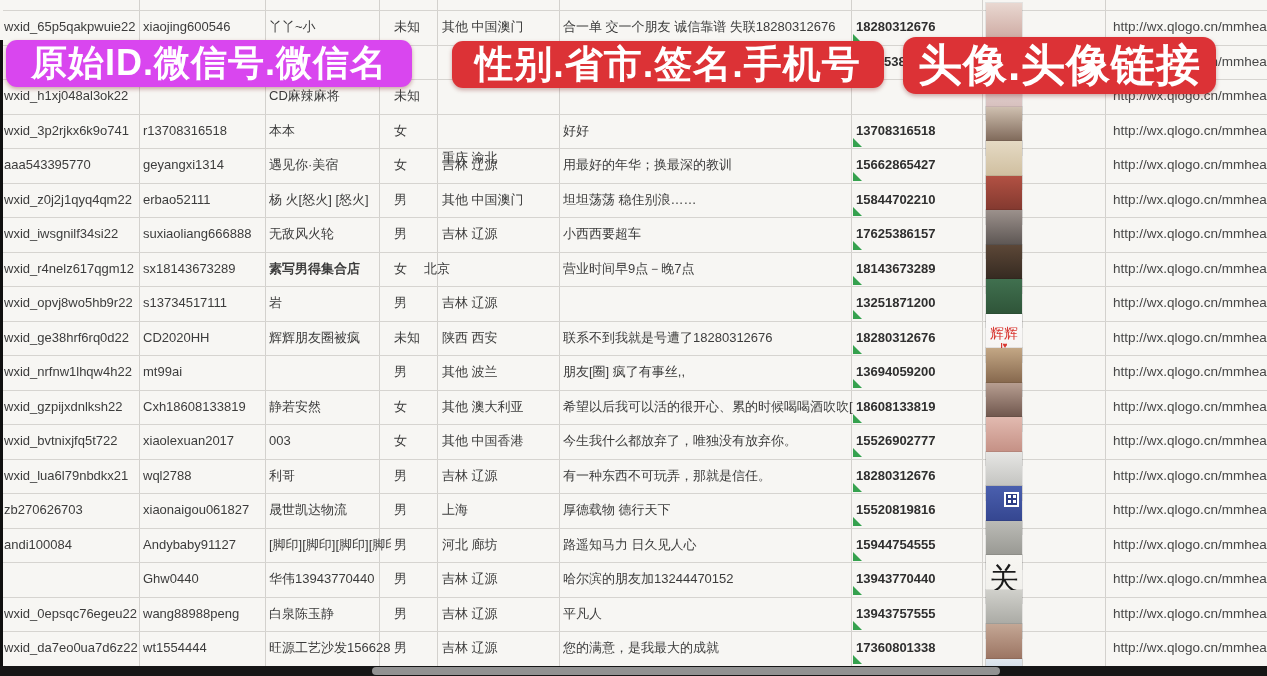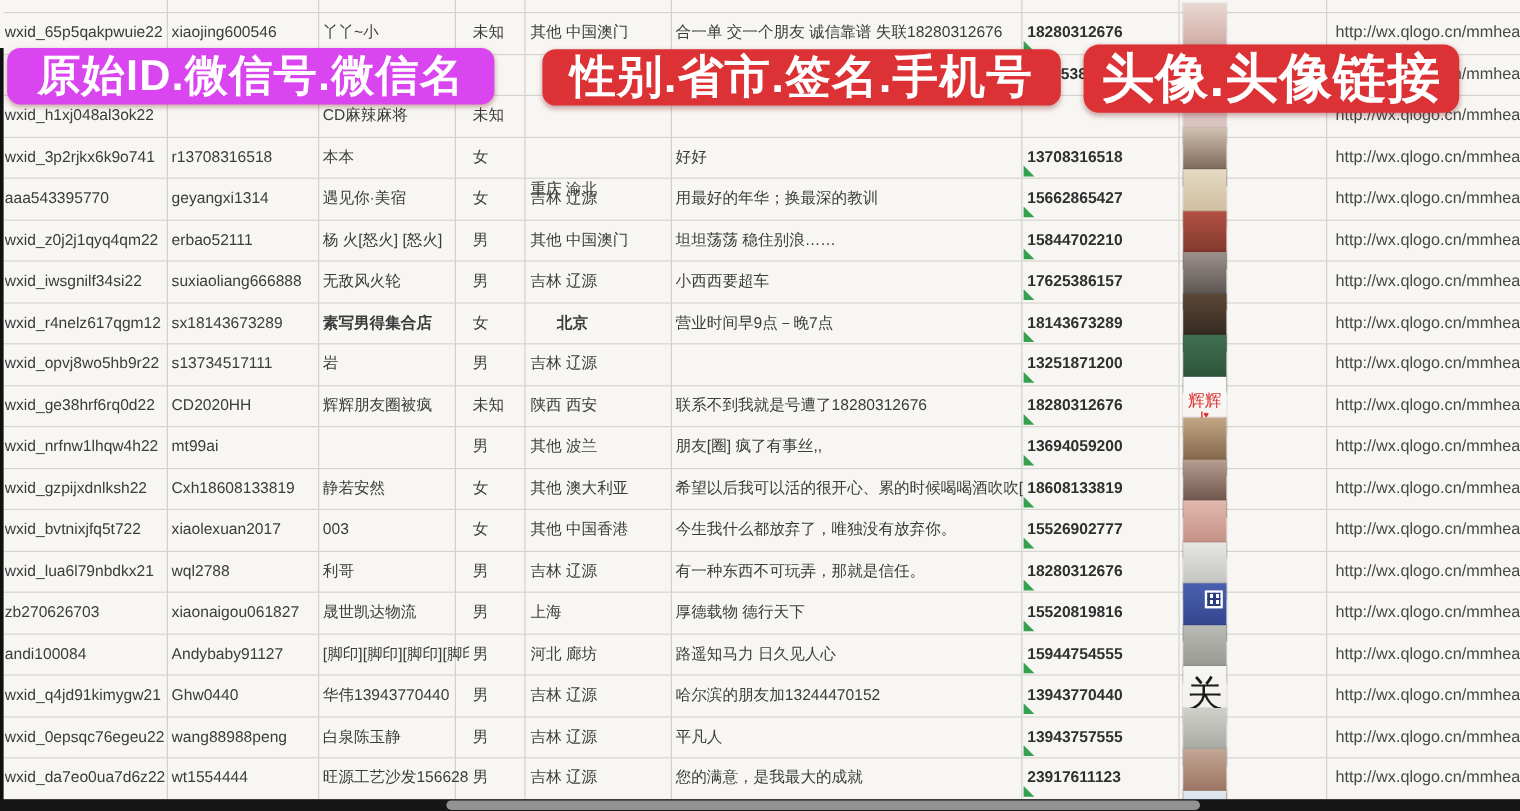--- a/index.html
+++ b/index.html
@@ -158,21 +158,21 @@
         <div class="cell phone" style="left: 856px; width: 125px;">17625386157</div>
         <div class="cell url" style="left: 1113px; width: 154px;">http://wx.qlogo.cn/mmhead</div>
         <div class="flag" style="left: 852.5px; top: 24px;"></div>
         <div class="avatar" style="top: -7px; background: linear-gradient(rgb(156, 145, 140), rgb(69, 64, 62));"></div>
       </div>
       <div class="row" style="top: 251.5px;">
         <div class="cell " style="left: 4px; width: 134px;">wxid_r4nelz617qgm12</div>
         <div class="cell " style="left: 143px; width: 120px;">sx18143673289</div>
         <div class="cell " style="left: 269px; width: 122px; font-weight: bold;">素写男得集合店</div>
         <div class="cell " style="left: 394px; width: 42px;">女</div>
-        <div class="cell " style="left: 464px; width: 116px; font-weight: bold;">北京</div>
+        <div class="cell " style="left: 424px; width: 116px;">北京</div>
         <div class="cell " style="left: 563px; width: 291px;">营业时间早9点－晚7点</div>
         <div class="cell phone" style="left: 856px; width: 125px;">18143673289</div>
         <div class="cell url" style="left: 1113px; width: 154px;">http://wx.qlogo.cn/mmhead</div>
         <div class="flag" style="left: 852.5px; top: 24px;"></div>
         <div class="avatar" style="top: -7px; background: linear-gradient(rgb(92, 71, 55), rgb(37, 30, 24));"></div>
       </div>
       <div class="row" style="top: 286px;">
         <div class="cell " style="left: 4px; width: 134px;">wxid_opvj8wo5hb9r22</div>
         <div class="cell " style="left: 143px; width: 120px;">s13734517111</div>
         <div class="cell " style="left: 269px; width: 122px;">岩</div>
@@ -265,21 +265,20 @@
         <div class="cell " style="left: 269px; width: 122px;">[脚印][脚印][脚印][脚印</div>
         <div class="cell " style="left: 394px; width: 42px;">男</div>
         <div class="cell " style="left: 442px; width: 116px;">河北 廊坊</div>
         <div class="cell " style="left: 563px; width: 291px;">路遥知马力 日久见人心</div>
         <div class="cell phone" style="left: 856px; width: 125px;">15944754555</div>
         <div class="cell url" style="left: 1113px; width: 154px;">http://wx.qlogo.cn/mmhead</div>
         <div class="flag" style="left: 852.5px; top: 24px;"></div>
         <div class="avatar" style="top: -7px; background: linear-gradient(rgb(187, 187, 182), rgb(139, 139, 133));"></div>
       </div>
       <div class="row" style="top: 562px;">
-        <div class="cell " style="left: 4px; width: 134px;">wxid_q4jd91kimygw21</div>
         <div class="cell " style="left: 143px; width: 120px;">Ghw0440</div>
         <div class="cell " style="left: 269px; width: 122px;">华伟13943770440</div>
         <div class="cell " style="left: 394px; width: 42px;">男</div>
         <div class="cell " style="left: 442px; width: 116px;">吉林 辽源</div>
         <div class="cell " style="left: 563px; width: 291px;">哈尔滨的朋友加13244470152</div>
         <div class="cell phone" style="left: 856px; width: 125px;">13943770440</div>
         <div class="cell url" style="left: 1113px; width: 154px;">http://wx.qlogo.cn/mmhead</div>
         <div class="flag" style="left: 852.5px; top: 24px;"></div>
         <div class="avatar" style="top: -7px; background: linear-gradient(rgb(247, 246, 242), rgb(239, 238, 234));">
           <div class="lbl" style="color: rgb(26, 26, 26); font-size: 30px; font-family: &quot;DejaVu Serif&quot;, &quot;Liberation Serif&quot;, serif;">关</div>
@@ -297,21 +296,21 @@
         <div class="flag" style="left: 852.5px; top: 24px;"></div>
         <div class="avatar" style="top: -7px; background: linear-gradient(rgb(208, 208, 203), rgb(155, 155, 149));"></div>
       </div>
       <div class="row" style="top: 631px;">
         <div class="cell " style="left: 4px; width: 134px;">wxid_da7eo0ua7d6z22</div>
         <div class="cell " style="left: 143px; width: 120px;">wt1554444</div>
         <div class="cell " style="left: 269px; width: 122px;">旺源工艺沙发15662854</div>
         <div class="cell " style="left: 394px; width: 42px;">男</div>
         <div class="cell " style="left: 442px; width: 116px;">吉林 辽源</div>
         <div class="cell " style="left: 563px; width: 291px;">您的满意，是我最大的成就</div>
-        <div class="cell phone" style="left: 856px; width: 125px;">23917611123</div>
+        <div class="cell phone" style="left: 856px; width: 125px;">17360801338</div>
         <div class="cell url" style="left: 1113px; width: 154px;">http://wx.qlogo.cn/mmhead</div>
         <div class="flag" style="left: 852.5px; top: 24px;"></div>
         <div class="avatar" style="top: -7px; background: linear-gradient(rgb(196, 167, 149), rgb(140, 97, 79));">
           <div class="band">中国旅游</div>
         </div>
       </div>
       <div class="row" style="top: 665.5px;">
         <div class="avatar" style="top: -7px; background: linear-gradient(rgb(225, 232, 239), rgb(163, 183, 202));"></div>
       </div>
     </div>

